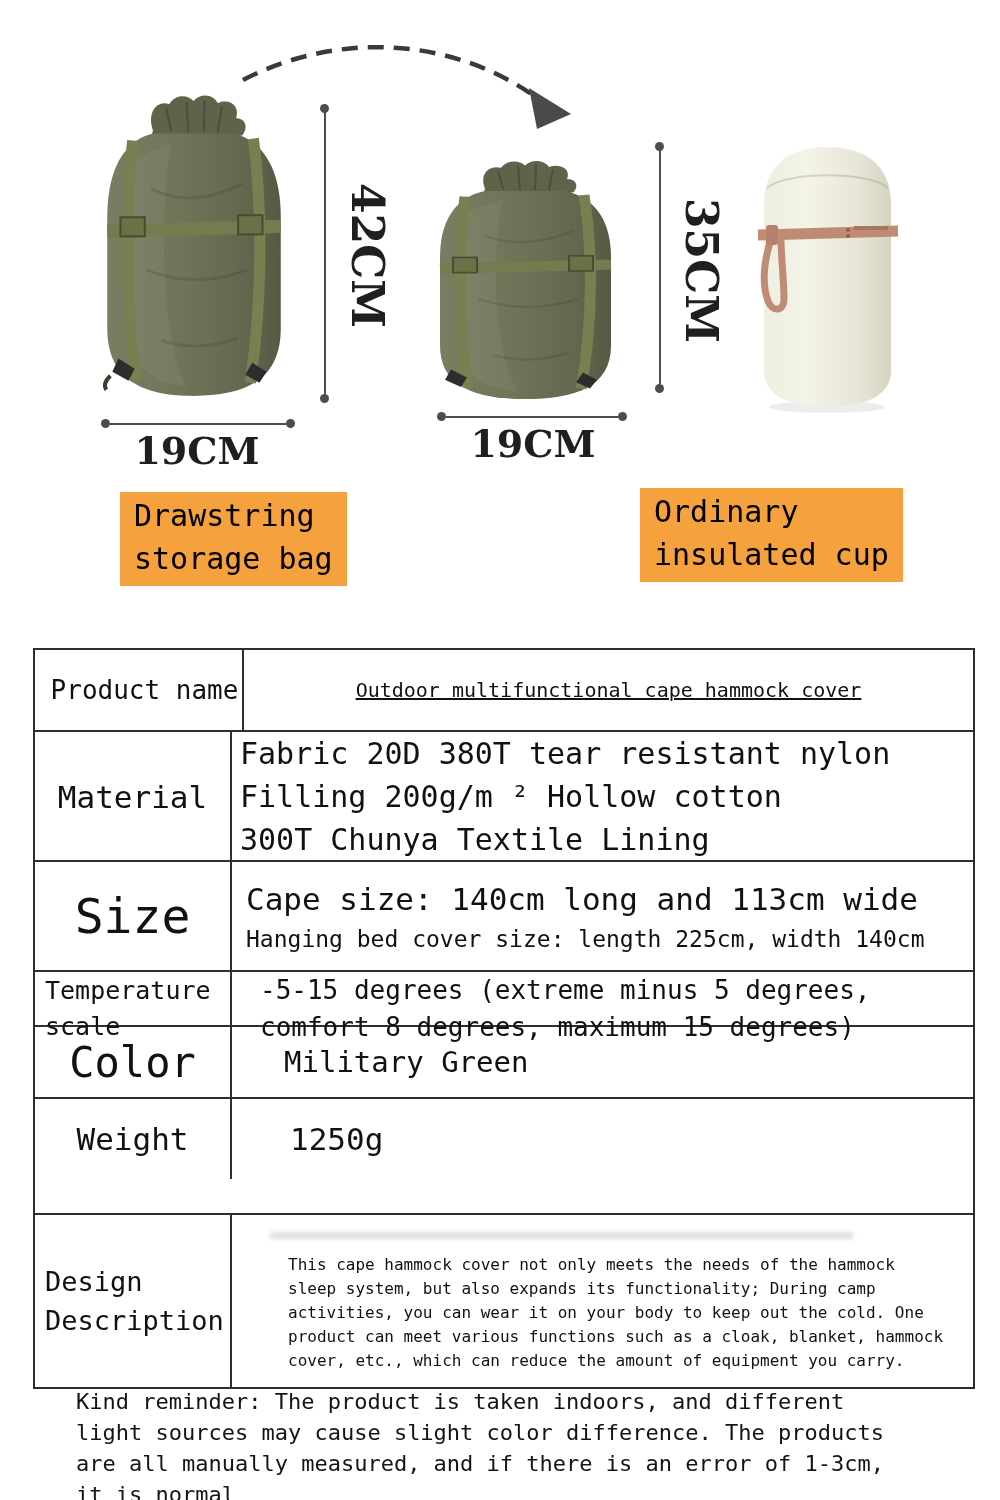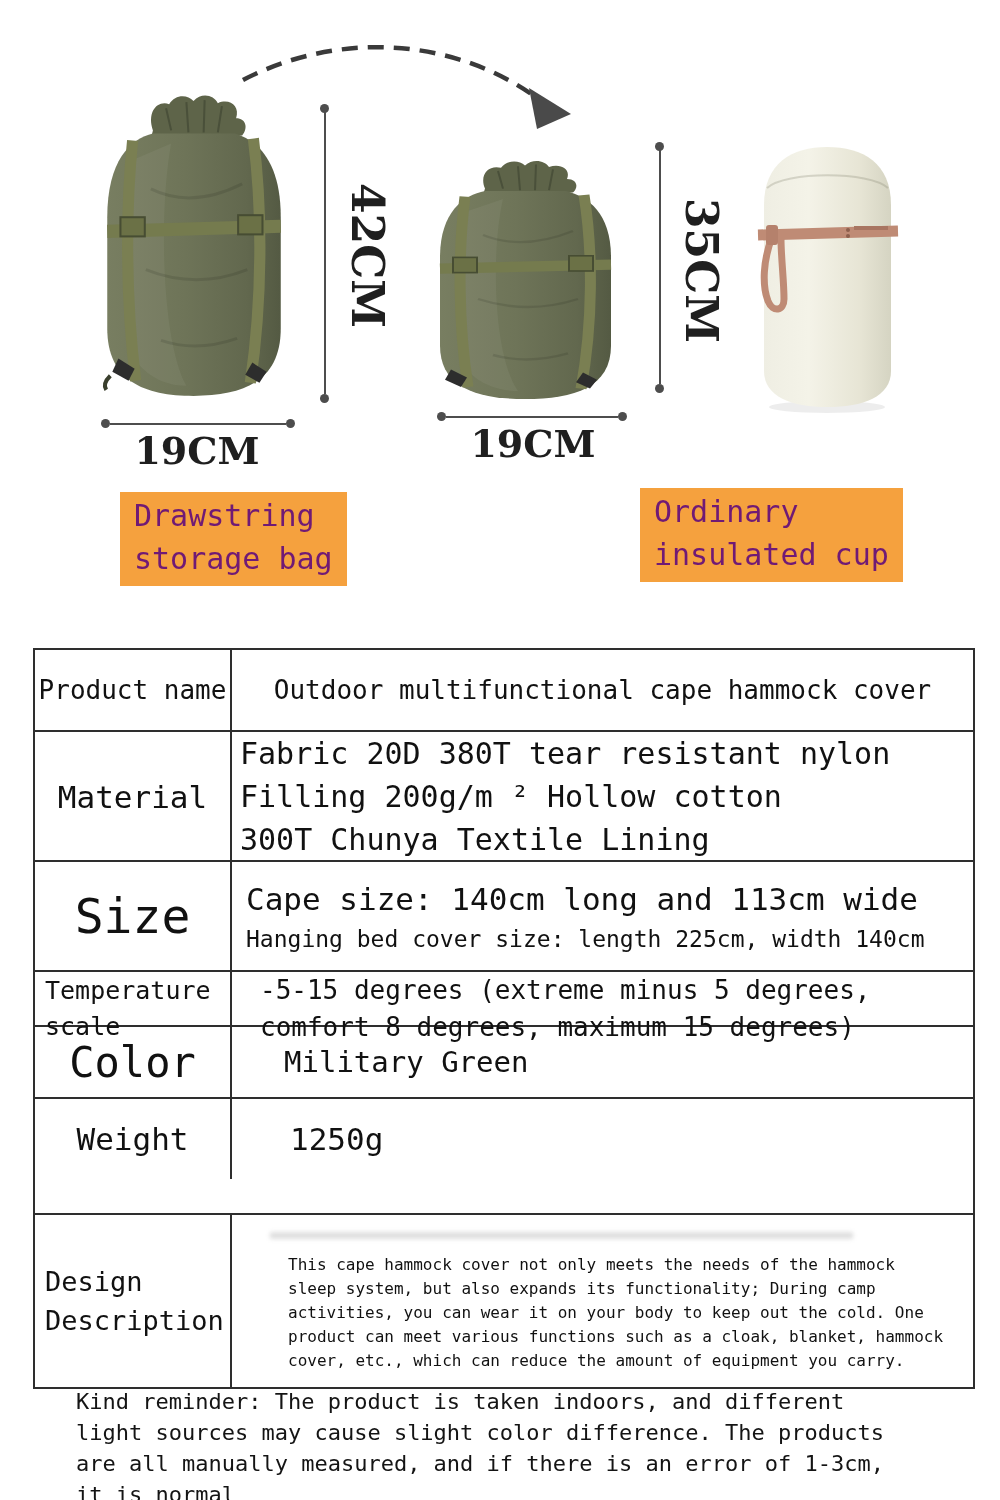--- a/index.html
+++ b/index.html
@@ -15,47 +15,47 @@
   .dim-line-v { position:absolute; width:2px; background:#4d4d4d; }
   .dim-line-h { position:absolute; height:2px; background:#4d4d4d; }
   .dim-label {
     position:absolute; font-family:"DejaVu Serif", serif; font-weight:700;
     color:#1f1f1f; text-align:center;
   }
   .dim-label.vertical { transform:rotate(90deg); }
 
   
   .tag {
-    position:absolute; background:#F5A13E; color:#701a75;
+    position:absolute; background:#F5A13E; color:#000000;
     font-size:30px; line-height:43px; padding:2px 14px 6px 14px; white-space:nowrap;
   }
 
   
   .spec-table {
     position:absolute; left:33px; top:648px; width:942px;
     border:2px solid #2e2e2e; background:#fff;
   }
   .spec-row { display:grid; grid-template-columns:197px 1fr; border-top:2px solid #2e2e2e; }
-  .spec-row.first { border-top:none; }
+  .spec-row.first { border-top:none;padding-left:12px; }
   .cell-label {
     border-right:2px solid #2e2e2e; display:flex; flex-direction:column; justify-content:center;
   }
   .cell-label.center { align-items:center; text-align:center; }
   .cell-label.left { align-items:flex-start; padding-left:10px; }
   .cell-value { display:flex; flex-direction:column; justify-content:center; }
 
   .fs-product-label { font-size:26px; }
   .fs-material-label { font-size:31px; }
   .fs-size-label { font-size:48px; }
   .fs-temp-label { font-size:25px; line-height:36px; }
   .fs-color-label { font-size:42px; }
   .fs-weight-label { font-size:31px; }
   .fs-design-label { font-size:27px; line-height:39px; padding-left:4px; }
 
-  .v-product { font-size:26px; text-align:center; }
+  .v-product { font-size:20px; text-align:center;text-decoration:underline; }
   .v-material { font-size:30px; line-height:43px; padding-left:8px; }
   .v-size1 { font-size:31px; line-height:46px; padding-left:14px; }
   .v-size2 { font-size:23px; line-height:34px; padding-left:14px; }
   .v-temp { font-size:26px; line-height:37px; padding-left:28px; }
   .v-color { font-size:29px; padding-left:52px; }
   .v-weight { font-size:31px; padding-left:58px; }
   .v-design { font-size:16px; line-height:24px; padding:0 28px 0 56px; }
   .ghost-line {
     height:7px; background:#b9b9b9; opacity:.45; filter:blur(2px);
     margin:2px 120px 14px 38px;

